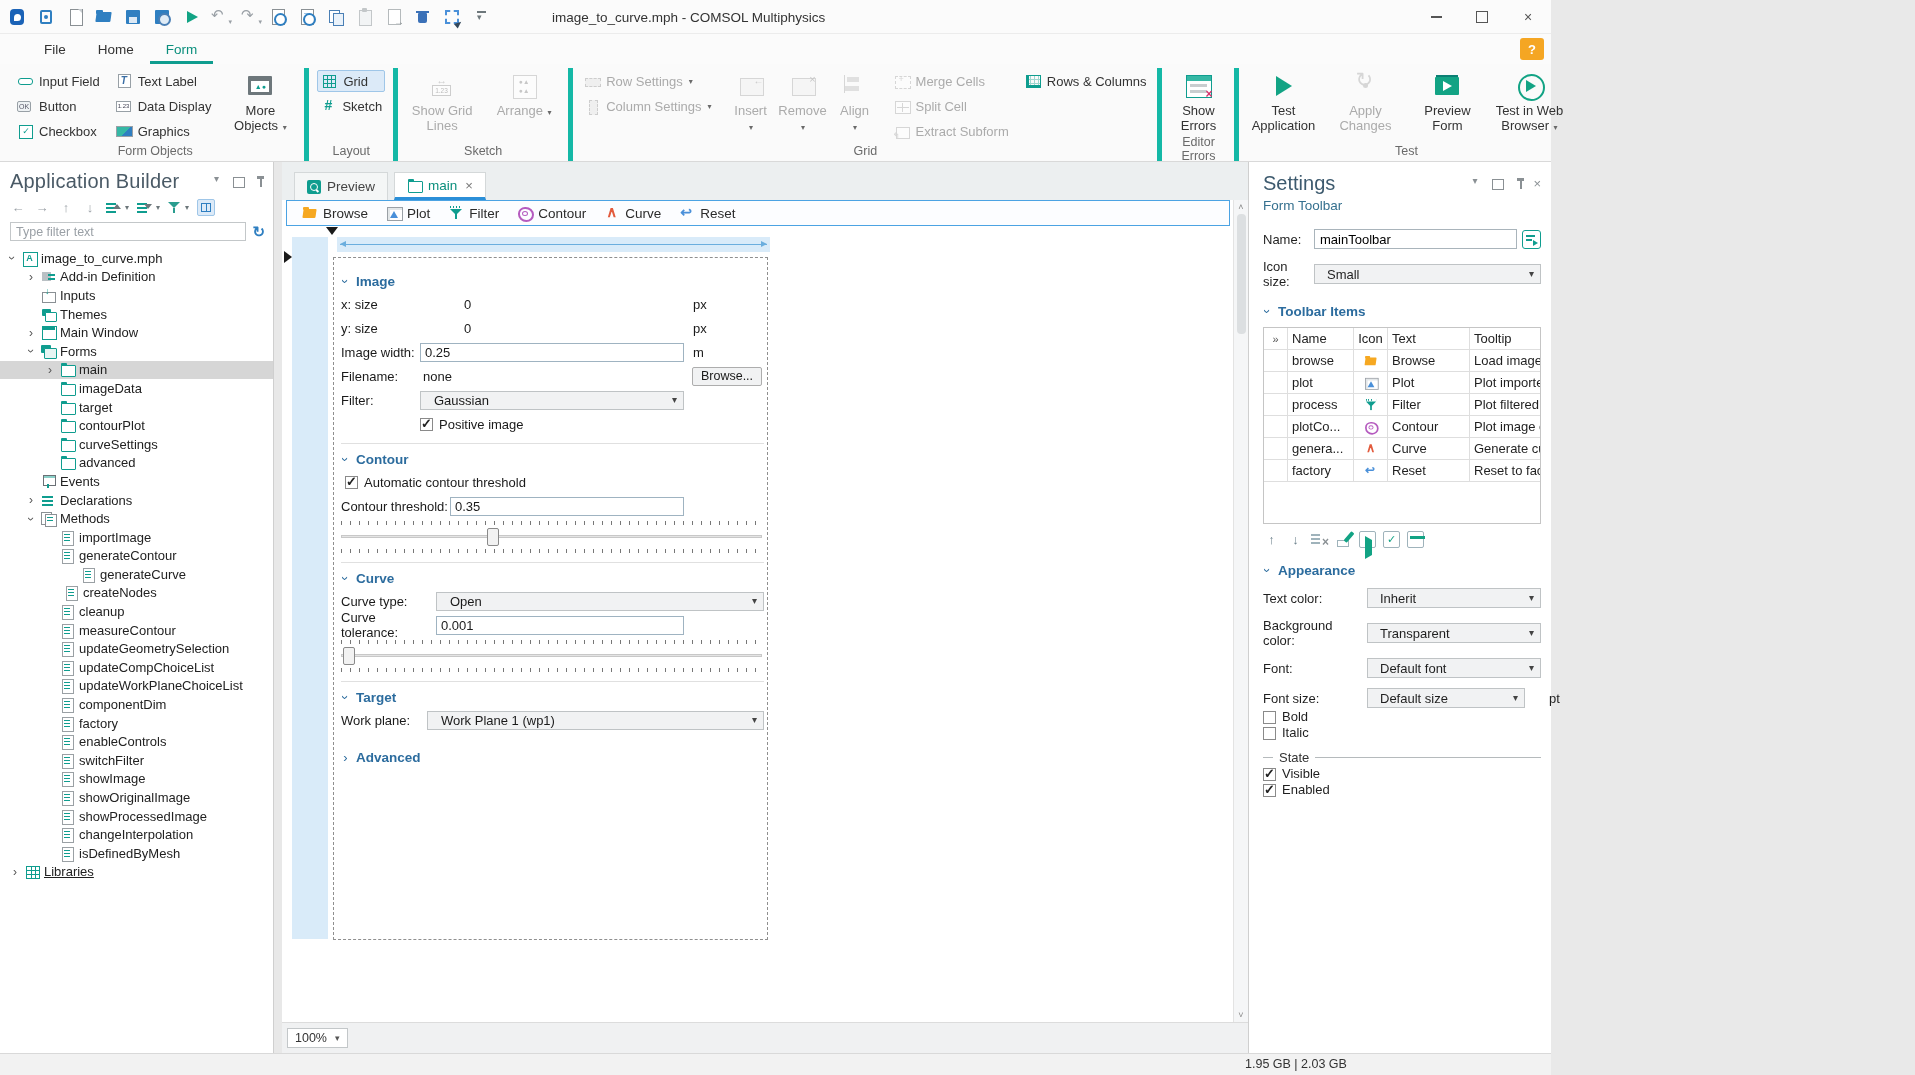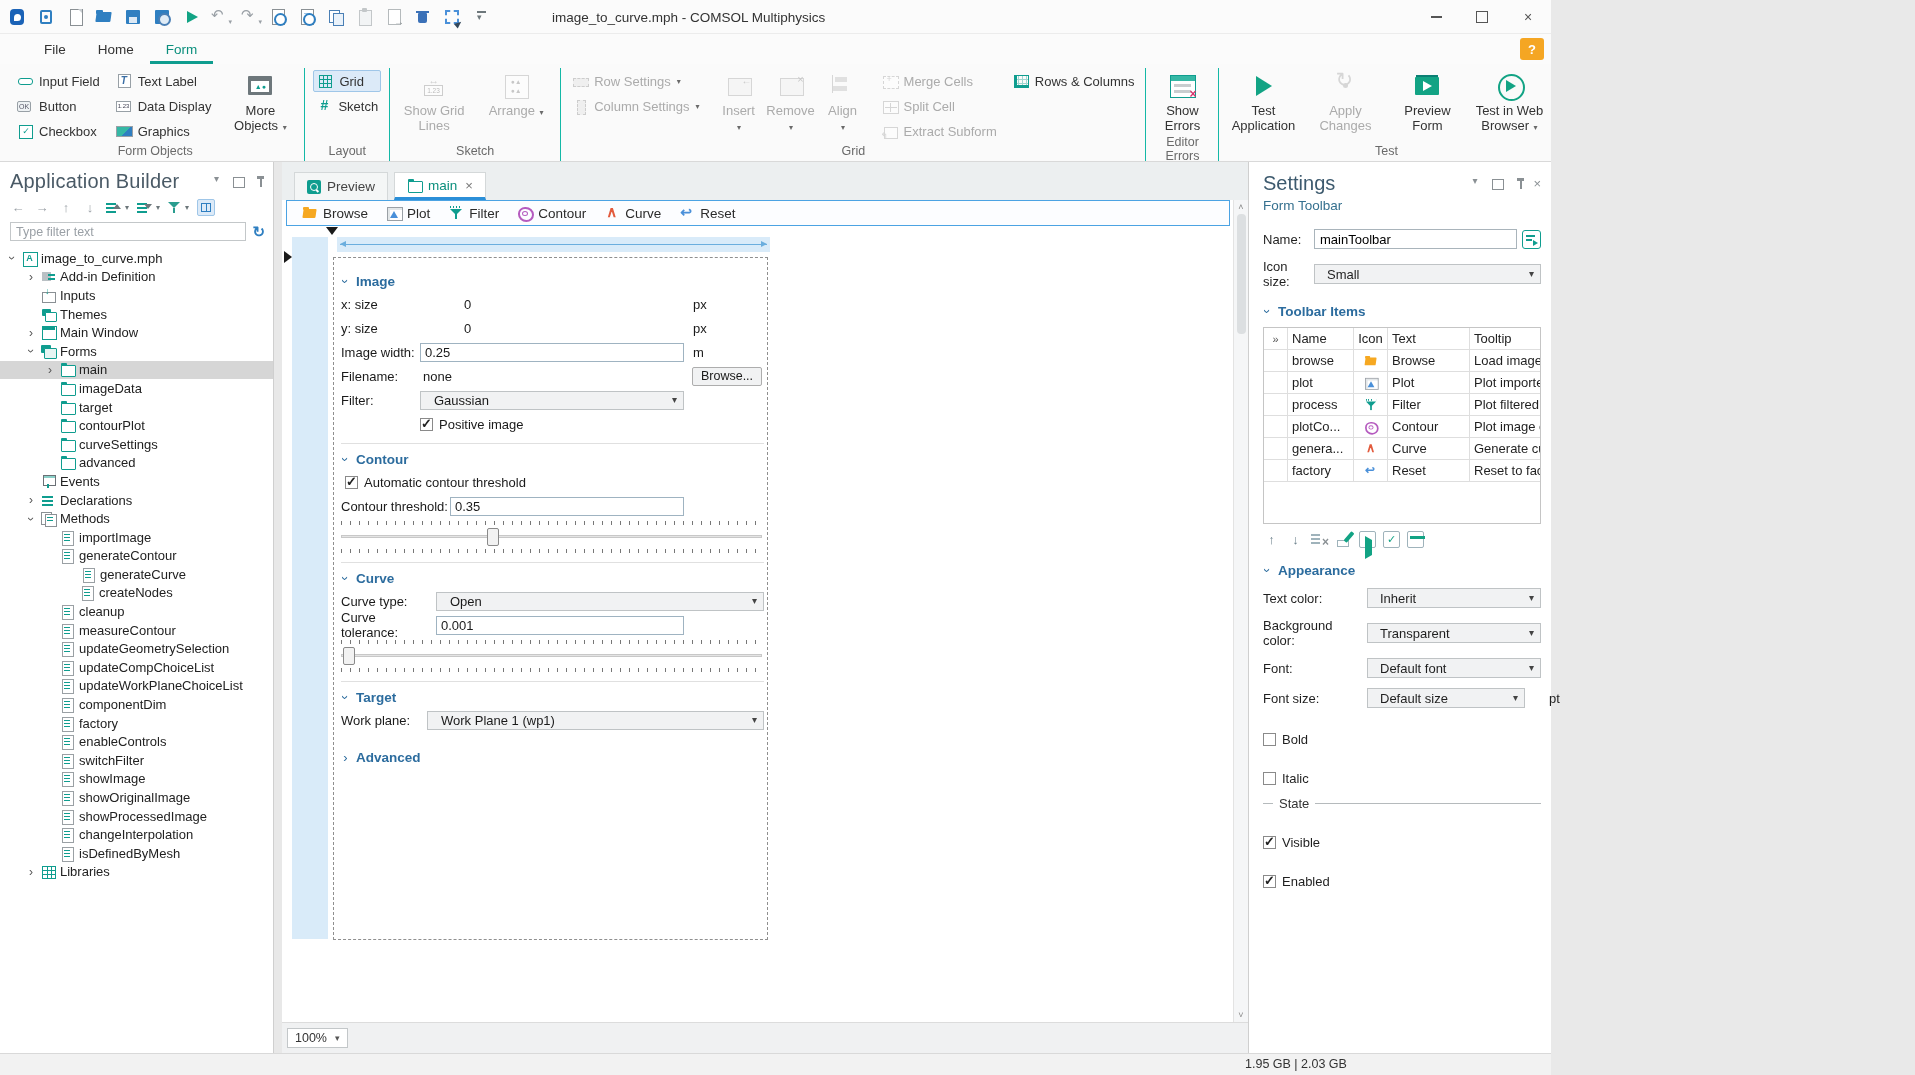--- a/index.html
+++ b/index.html
@@ -50,21 +50,21 @@
 .wb-max::before{content:"";width:10px;height:10px;border:1.5px solid #555}
 .wb-close{font-size:14px}
 
 .ribbontabs{height:30px;background:#fbfbfb;display:flex;align-items:flex-end;padding-left:28px;gap:0;position:relative}
 .rtab{padding:5px 16px 7px;font-size:13.5px;color:#333}
 .rtab.active{color:#0b8f7d;border-bottom:3px solid #0f9d8f;padding-bottom:4px}
 .help-btn{position:absolute;right:7px;bottom:4px;width:24px;height:22px;background:#f5a623;border-radius:3px;color:#fff;font-weight:bold;display:flex;align-items:center;justify-content:center}
 
 .ribbon{height:98px;background:#fafafa;border-bottom:1px solid #d9d9d9;display:flex;align-items:stretch;padding:4px 0 0 6px}
 .rgroup{display:flex;flex-direction:column;padding:2px 8px 0}
-.rgroup+.rgroup{border-left:1px solid #14b8a6}
+.rgroup+.rgroup{border-left:5px solid #14b8a6}
 .rgroup-body{flex:1;display:flex;align-items:flex-start;gap:10px}
 .rgroup-label{text-align:center;font-size:12.5px;color:#6a6a6a;padding:2px 0 3px}
 .rcol{display:flex;flex-direction:column;gap:3px}
 .rsmall{display:flex;align-items:center;gap:5px;height:22px;font-size:13px;color:#333;padding:0 3px;white-space:nowrap}
 .rsmall .dd,.rbig .dd{display:none;font-size:8px;color:#6a6a6a;margin-left:1px}
 .dd.show{display:inline}
 .rbig{width:72px;display:flex;flex-direction:column;align-items:center;gap:2px;font-size:13px;color:#333;text-align:center;padding-top:3px;line-height:15px;white-space:normal}
 .rbig .rbi{margin-bottom:2px}
 .disabled{color:#ababab!important}
 .disabled .rbs,.disabled .rbi{filter:grayscale(1);opacity:.55}
@@ -271,21 +271,21 @@
 .st-play::before{content:"";position:absolute;left:5px;top:4px;border-left:7px solid #12a384;border-top:4px solid transparent;border-bottom:4px solid transparent}
 .st-check::before{content:"✓";color:#12a384;font-size:11px;line-height:15px}
 .st-sep::before{content:"";position:absolute;left:2px;top:4px;right:2px;height:3px;background:#12a384}
 .st-del{background:linear-gradient(#9fb3bb,#9fb3bb) 0 3px/9px 2px no-repeat,linear-gradient(#9fb3bb,#9fb3bb) 0 7px/9px 2px no-repeat,linear-gradient(#9fb3bb,#9fb3bb) 0 11px/9px 2px no-repeat}
 .st-del::after{content:"×";position:absolute;right:-1px;bottom:-3px;color:#8a9094;font-weight:bold;font-size:12px}
 .st-edit::before{content:"";position:absolute;left:2px;top:9px;width:10px;height:5px;border:1px solid #9fb3bb}
 .st-edit::after{content:"";position:absolute;right:1px;top:0;width:4px;height:12px;background:#12a384;transform:rotate(40deg);border-radius:1px}
 .statefs{display:flex;align-items:center;gap:6px;margin-top:10px;color:#333}
 .statefs::before{content:"";width:10px;border-top:1px solid #b5babc}
 .statefs::after{content:"";flex:1;border-top:1px solid #b5babc}
-.cbrow{display:flex;align-items:center;margin-top:24px}
+.cbrow{display:flex;align-items:flex-end;margin-top:1px}
 
 .statusbar{height:22px;background:#f2f2f2;border-top:1px solid #d9d9d9;position:relative}
 .mem{position:absolute;left:1245px;top:3px;font-size:12.5px;color:#333}
 </style>
 </head>
 <body>
 
 <div class="app">
 
   <div class="titlebar">
@@ -621,21 +621,21 @@
             <span class="ti ti-method"></span>
             <span class="tlabel">generateContour</span>
           </div>
 
           <div class="trow" style="padding-left: 65px;">
             <span class="arw ar-none"></span>
             <span class="ti ti-method"></span>
             <span class="tlabel">generateCurve</span>
           </div>
 
-          <div class="trow" style="padding-left: 64px;">
+          <div class="trow" style="padding-left: 48px;">
             <span class="arw ar-none"></span>
             <span class="ti ti-method"></span>
             <span class="tlabel">createNodes</span>
           </div>
 
           <div class="trow" style="padding-left: 44px;">
             <span class="arw ar-none"></span>
             <span class="ti ti-method"></span>
             <span class="tlabel">cleanup</span>
           </div>
@@ -711,21 +711,21 @@
             <span class="ti ti-method"></span>
             <span class="tlabel">changeInterpolation</span>
           </div>
 
           <div class="trow" style="padding-left: 44px;">
             <span class="arw ar-none"></span>
             <span class="ti ti-method"></span>
             <span class="tlabel">isDefinedByMesh</span>
           </div>
 
-          <div class="trow" style="padding-left: 25px;">
+          <div class="trow" style="padding-left: 9px; text-decoration: underline;">
             <span class="arw ar-right"></span>
             <span class="ti ti-libraries"></span>
             <span class="tlabel">Libraries</span>
           </div>
         </div>
     </div>
 
     <div class="splitter"></div>
 
     <div class="editor">

